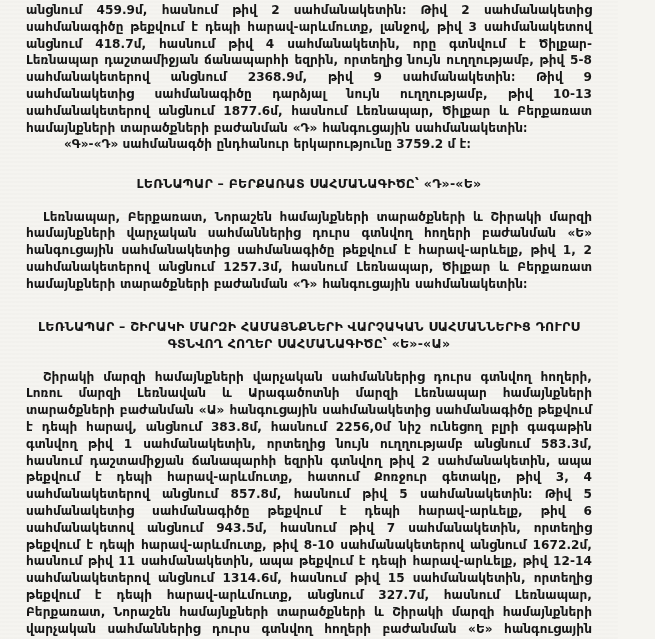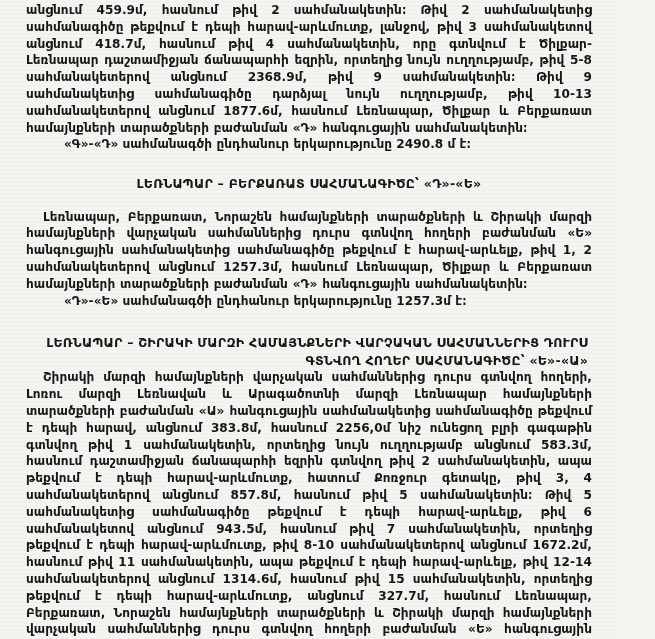--- a/index.html
+++ b/index.html
@@ -50,38 +50,37 @@
     line-height: 17.5px;
     text-align: center;
     letter-spacing: 0.2px;
   }
   .heading.h-first {
     margin-top: 22px;
     margin-bottom: 16px;
   }
   .heading.h-second {
     margin-top: 25px;
+    margin-bottom: 16px;
     padding: 0 4px;
-    text-align: right;
   }
 </style>
 </head>
 <body style="background: rgb(245, 244, 240); color: rgb(23, 23, 23);">
 
 <div class="page">
 
   <p class="para">անցնում 459.9մ, հասնում թիվ 2 սահմանակետին։ Թիվ 2 սահմանակետից սահմանագիծը թեքվում է դեպի հարավ-արևմուտք, լանջով, թիվ 3 սահմանակետով անցնում 418.7մ, հասնում թիվ 4 սահմանակետին, որը գտնվում է Ծիլքար-Լեռնապար դաշտամիջյան ճանապարհի եզրին, որտեղից նույն ուղղությամբ, թիվ 5-8 սահմանակետերով անցնում 2368.9մ, թիվ 9 սահմանակետին։ Թիվ 9 սահմանակետից սահմանագիծը դարձյալ նույն ուղղությամբ, թիվ 10-13 սահմանակետերով անցնում 1877.6մ, հասնում Լեռնապար, Ծիլքար և Բերքառատ համայնքների տարածքների բաժանման «Դ» հանգուցային սահմանակետին։</p>
 
-  <p class="summary-line">«Գ»-«Դ» սահմանագծի ընդհանուր երկարությունը 2490.8 մ է։</p>
+  <p class="summary-line">«Գ»-«Դ» սահմանագծի ընդհանուր երկարությունը 3759.2 մ է։</p>
 
   <h2 class="heading h-first">ԼԵՌՆԱՊԱՐ – ԲԵՐՔԱՌԱՏ ՍԱՀՄԱՆԱԳԻԾԸ՝ «Դ»-«Ե»</h2>
 
   <p class="para indent-first">Լեռնապար, Բերքառատ, Նորաշեն համայնքների տարածքների և Շիրակի մարզի համայնքների վարչական սահմաններից դուրս գտնվող հողերի բաժանման «Ե» հանգուցային սահմանակետից սահմանագիծը թեքվում է հարավ-արևելք, թիվ 1, 2 սահմանակետերով անցնում 1257.3մ, հասնում Լեռնապար, Ծիլքար և Բերքառատ համայնքների տարածքների բաժանման «Դ» հանգուցային սահմանակետին։</p>
 
-  <p class="summary-line">«Դ»-«Ե» սահմանագծի ընդհանուր երկարությունը 1257.3մ է։</p>
 
   <h2 class="heading h-second">ԼԵՌՆԱՊԱՐ – ՇԻՐԱԿԻ ՄԱՐԶԻ ՀԱՄԱՅՆՔՆԵՐԻ ՎԱՐՉԱԿԱՆ ՍԱՀՄԱՆՆԵՐԻՑ ԴՈՒՐՍ ԳՏՆՎՈՂ ՀՈՂԵՐ ՍԱՀՄԱՆԱԳԻԾԸ՝ «Ե»-«Ա»</h2>
 
   <p class="para indent-first">Շիրակի մարզի համայնքների վարչական սահմաններից դուրս գտնվող հողերի, Լոռու մարզի Լեռնավան և Արագածոտնի մարզի Լեռնապար համայնքների տարածքների բաժանման «Ա» հանգուցային սահմանակետից սահմանագիծը թեքվում է դեպի հարավ, անցնում 383.8մ, հասնում 2256,0մ նիշ ունեցող բլրի գագաթին գտնվող թիվ 1 սահմանակետին, որտեղից նույն ուղղությամբ անցնում 583.3մ, հասնում դաշտամիջյան ճանապարհի եզրին գտնվող թիվ 2 սահմանակետին, ապա թեքվում է դեպի հարավ-արևմուտք, հատում Քոռջուր գետակը, թիվ 3, 4 սահմանակետերով անցնում 857.8մ, հասնում թիվ 5 սահմանակետին։ Թիվ 5 սահմանակետից սահմանագիծը թեքվում է դեպի հարավ-արևելք, թիվ 6 սահմանակետով անցնում 943.5մ, հասնում թիվ 7 սահմանակետին, որտեղից թեքվում է դեպի հարավ-արևմուտք, թիվ 8-10 սահմանակետերով անցնում 1672.2մ, հասնում թիվ 11 սահմանակետին, ապա թեքվում է դեպի հարավ-արևելք, թիվ 12-14 սահմանակետերով անցնում 1314.6մ, հասնում թիվ 15 սահմանակետին, որտեղից թեքվում է դեպի հարավ-արևմուտք, անցնում 327.7մ, հասնում Լեռնապար, Բերքառատ, Նորաշեն համայնքների տարածքների և Շիրակի մարզի համայնքների վարչական սահմաններից դուրս գտնվող հողերի բաժանման «Ե» հանգուցային սահմանակետը։</p>
 
   <p class="summary-line">«Ե»-«Ա» սահմանագծի ընդհանուր երկարությունը 6081.7 մ է։</p>
 
 </div>
 
 </body></html>

